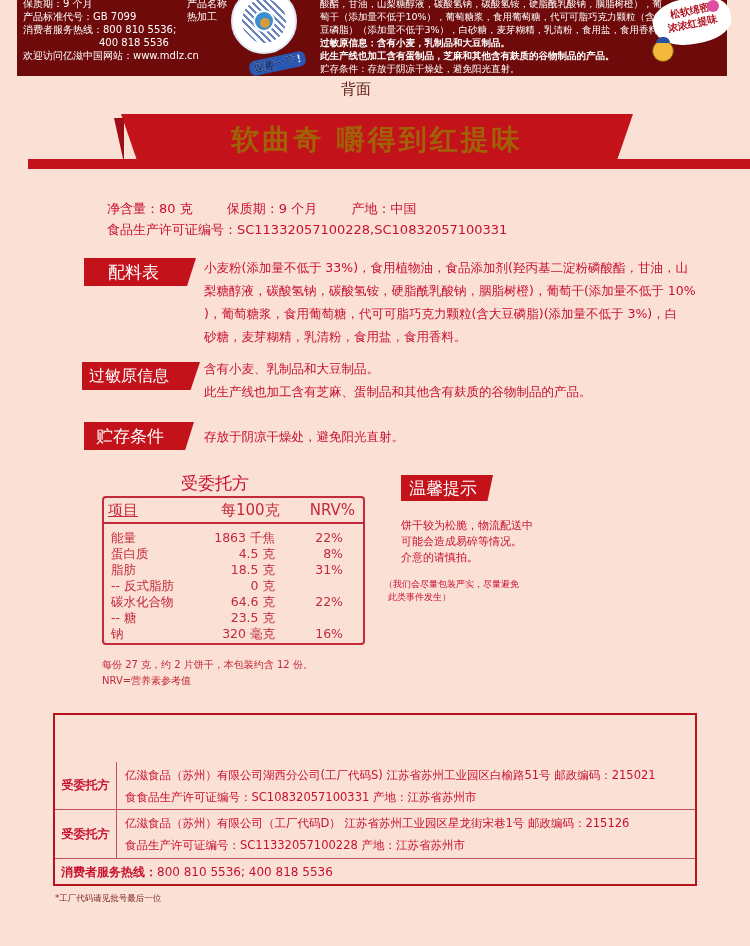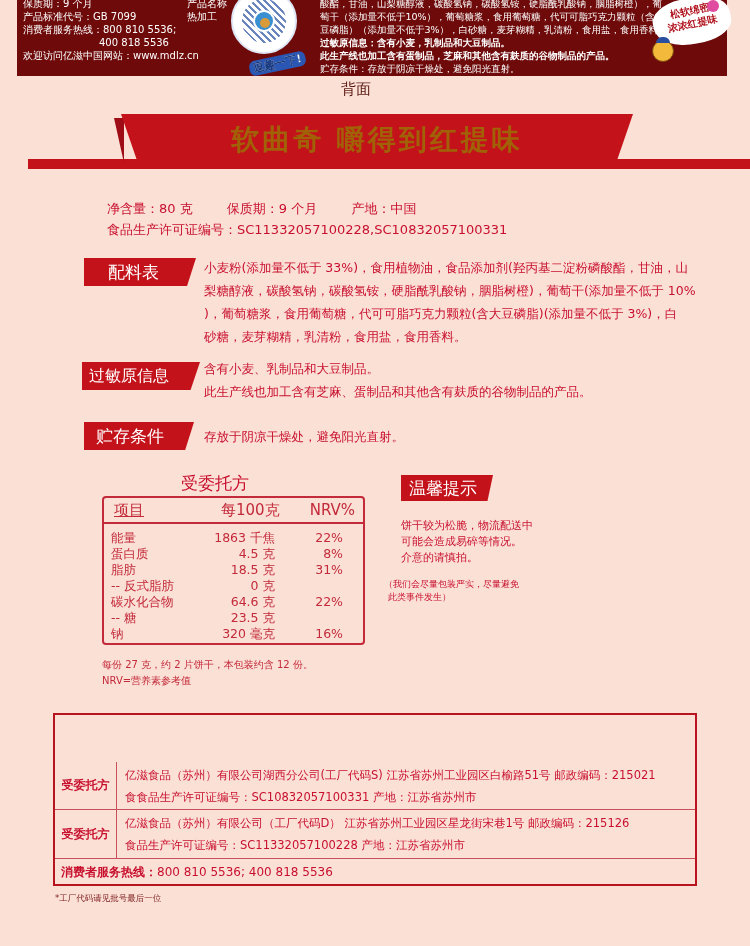--- a/index.html
+++ b/index.html
@@ -223,21 +223,21 @@
   <div>含有小麦、乳制品和大豆制品。</div>
   <div>此生产线也加工含有芝麻、蛋制品和其他含有麸质的谷物制品的产品。</div>
 </div>
 
 <div class="abs sec-label" style="left:84px; top:422px; width:110px;">贮存条件</div>
 <div class="abs sec-text" style="left:204px; top:425px;">存放于阴凉干燥处，避免阳光直射。</div>
 
 <div class="abs nut-title">受委托方</div>
 <div class="abs nut-table">
   <div class="nut-head">
-    <span style="left:10px;text-decoration:underline;">项目</span>
+    <span style="left:4px;text-decoration:underline;">项目</span>
     <span style="left:117px;">每100克</span>
     <span style="right:8px;">NRV%</span>
   </div>
   <div class="nut-row" style="top:32px;">
     <span class="c1">能量</span>
     <span class="c2">1863 千焦</span>
     <span class="c3">22%</span>
   </div>
   <div class="nut-row" style="top:48px;">
     <span class="c1">蛋白质</span>

